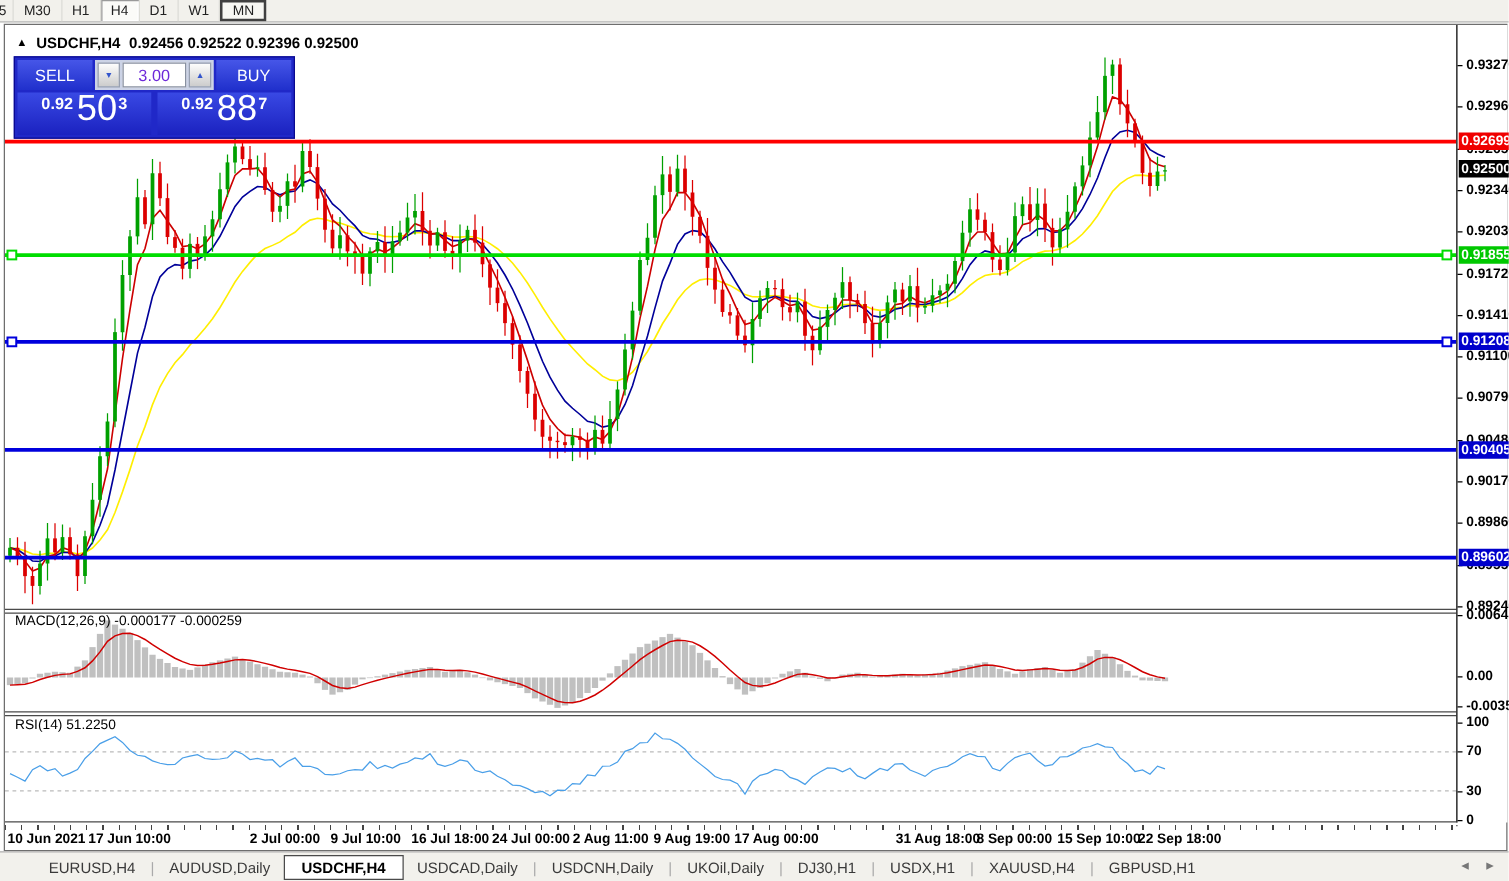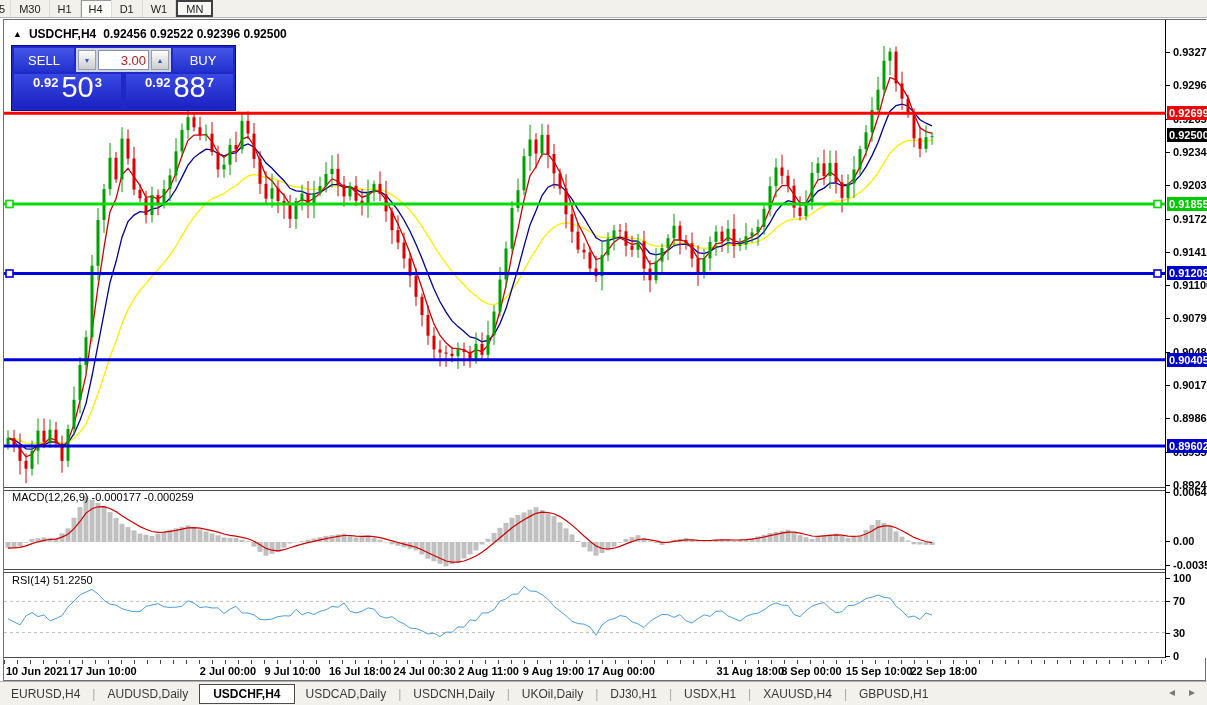--- a/index.html
+++ b/index.html
@@ -30,29 +30,29 @@
   .time-strip{position:absolute;left:0;top:640px;width:1161px;height:19px;background:#fff;}
   .time-ticks{position:absolute;left:0;top:0;width:1161px;height:4px;background:repeating-linear-gradient(90deg,#444 0 1px,transparent 1px 13px);}
   .time-label{position:absolute;top:5px;font-size:11px;font-weight:700;color:#000;white-space:nowrap;}
 
   
   .trade-panel{position:absolute;left:7px;top:25px;width:219px;background:#2028c8;border:1px solid #0a0a90;padding:2px;z-index:7;}
   .tp-row1{display:flex;height:24px;gap:2px;}
   .tp-btn{width:60px;color:#fff;font-size:13px;display:flex;align-items:center;justify-content:center;background:linear-gradient(#4656e8,#2030cc);cursor:pointer;}
   .tp-spin{flex:1;background:#ccd3e6;display:flex;align-items:center;gap:2px;padding:2px;}
   .spin-btn{width:16px;height:18px;background:linear-gradient(#fdfdfd,#cccccc);border:1px solid #98a0b0;color:#3355cc;font-size:7px;display:flex;align-items:center;justify-content:center;cursor:pointer;}
-  .vol-field{flex:1;height:18px;background:#fff;border:1px solid #8890a0;font-size:13px;color:#b91c1c;display:flex;align-items:center;justify-content:flex-end;padding-right:2px;}
+  .vol-field{flex:1;height:18px;background:#fff;border:1px solid #8890a0;font-size:13px;color:#6d28d9;display:flex;align-items:center;justify-content:flex-end;padding-right:12px;}
   .tp-row2{display:flex;gap:5px;margin-top:2px;}
   .quote-tile{flex:1;height:30px;background:linear-gradient(#3949e4,#1b22c0);color:#fff;display:flex;justify-content:center;padding:1px 2px 3px;cursor:pointer;}
   .q-small{font-size:13px;font-weight:700;margin:0 3px 3px 0;}
   .q-big{font-size:29px;line-height:25px;}
   .q-sup{font-size:13px;font-weight:700;margin-left:1px;align-self:flex-start;}
 
   
-  .tab-bar{position:absolute;left:0;top:681px;width:1207px;height:24px;background:#f2f1ec;border-top:1px solid #b0b0b0;display:flex;align-items:center;font-size:12px;color:#3a3a3a;box-sizing:border-box;}
+  .tab-bar{position:absolute;left:0;top:681px;width:1207px;height:24px;background:#f2f1ec;border-top:1px solid #b0b0b0;display:flex;align-items:center;font-size:12px;color:#3a3a3a;padding-left:28px;box-sizing:border-box;}
   .tab{padding:3px 11px;white-space:nowrap;cursor:pointer;}
   .tab.active{background:#ffffff;border:1px solid #4a4a4a;font-weight:700;color:#000;padding:2px 13px;}
   .tab-sep{color:#aaa;padding:0 1px;}
   .tab-arrows{position:absolute;right:12px;top:4px;color:#777;font-size:12px;display:flex;gap:14px;}
   .tab-arrows span{cursor:pointer;}
 </style>
 </head>
 <body>
 
 <div class="tf-bar" id="tfBar">
@@ -590,21 +590,21 @@
   <div class="pane-sep" style="top:637px"></div>
 
   <div class="time-strip" id="timeStrip">
     <div class="time-ticks"></div>
   <div class="time-label" style="left: 2px;">10 Jun 2021</div>
       <div class="time-label" style="left: 66.6px;">17 Jun 10:00</div>
       <div class="time-label" style="left: 131.2px; margin-top: 29px;">24 Jun 18:00</div>
       <div class="time-label" style="left: 195.8px;">2 Jul 00:00</div>
       <div class="time-label" style="left: 260.4px;">9 Jul 10:00</div>
       <div class="time-label" style="left: 325px;">16 Jul 18:00</div>
-      <div class="time-label" style="left: 389.6px;">24 Jul 00:30</div>
+      <div class="time-label" style="left: 389.6px;">24 Jul 00:00</div>
       <div class="time-label" style="left: 454.2px;">2 Aug 11:00</div>
       <div class="time-label" style="left: 518.8px;">9 Aug 19:00</div>
       <div class="time-label" style="left: 583.4px;">17 Aug 00:00</div>
       <div class="time-label" style="left: 648px; margin-top: 40px;">24 Aug 10:00</div>
       <div class="time-label" style="left: 712.6px;">31 Aug 18:00</div>
       <div class="time-label" style="left: 777.2px;">8 Sep 00:00</div>
       <div class="time-label" style="left: 841.8px;">15 Sep 10:00</div>
       <div class="time-label" style="left: 906.4px;">22 Sep 18:00</div>
     </div>
 

